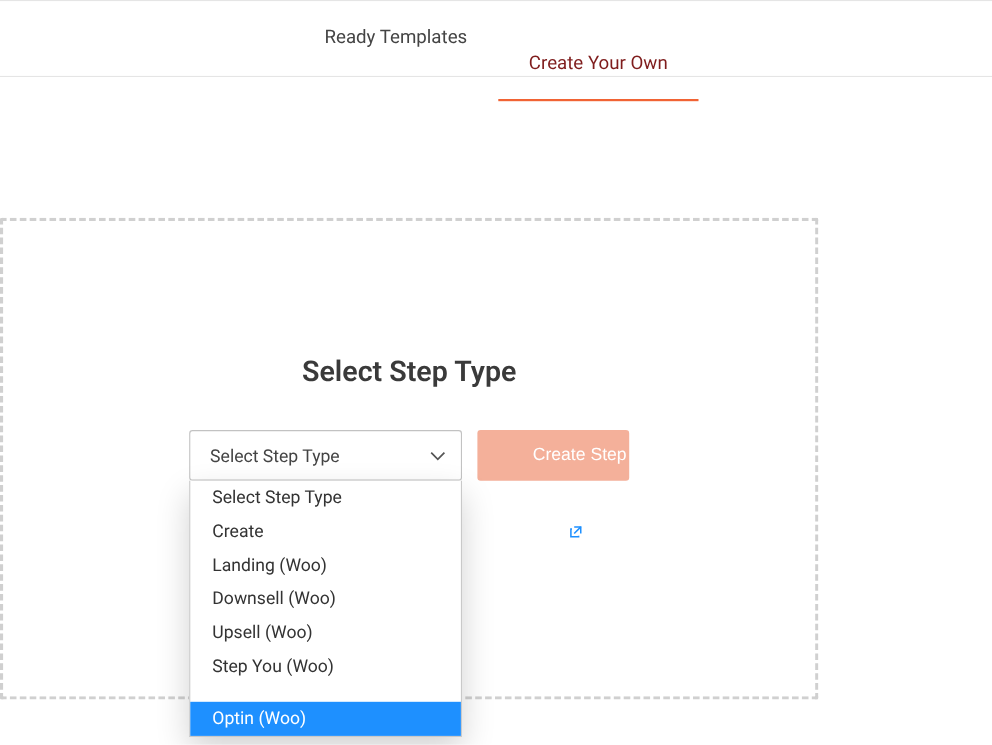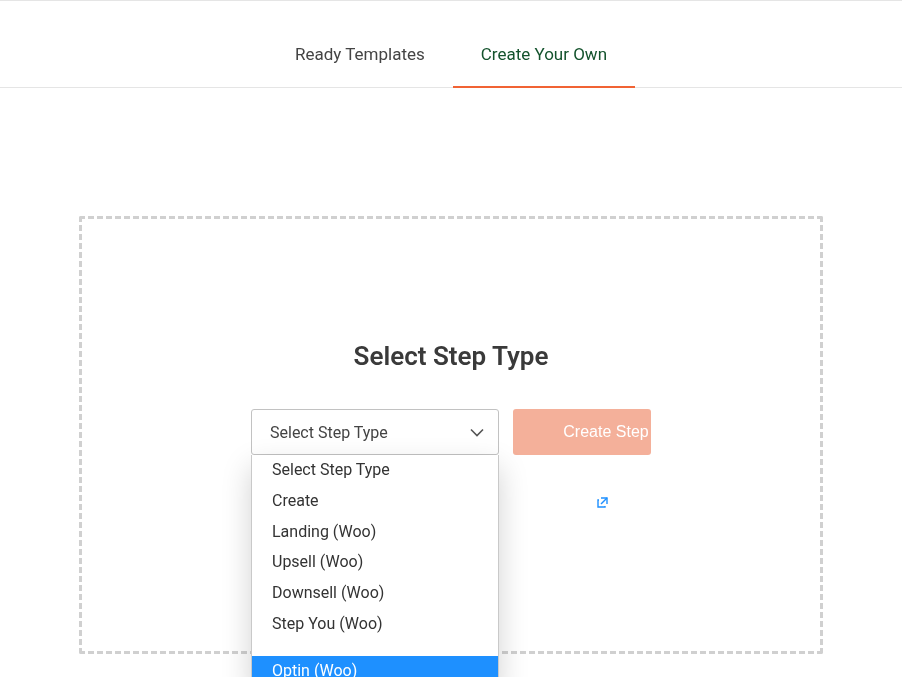--- a/index.html
+++ b/index.html
@@ -10,49 +10,50 @@
     body {
       font-family: -apple-system, BlinkMacSystemFont, "Segoe UI", Roboto, Arial, sans-serif;
       background: #fff;
       width: 902px;
       height: 677px;
       overflow: hidden;
     }
     .tab-bar {
       display: flex;
       justify-content: center;
-      align-items: flex-end;
+      align-items: flex-start;
       border-top: 1px solid #e5e5e5;
       border-bottom: 1px solid #e5e5e5;
-      height: 88px;
+      height: 70px;
       gap: 0;
     }
     .tab {
       padding: 23px 28px;
       font-size: 17px;
       color: #444;
       cursor: pointer;
       position: relative;
     }
     .tab.active {
-      color: #14532d;
+      color: #7f1d1d;
+      margin-top: 24px;
     }
     .tab.active::after {
       content: "";
       position: absolute;
       left: 0;
       right: 0;
       bottom: -1px;
       height: 2px;
       background: #f16334;
     }
     .content-area {
       padding-top: 128px;
       display: flex;
-      justify-content: center;
+      justify-content: flex-start;
     }
     .dashed-box {
       width: 744px;
       height: 438px;
       border: 3px dashed #d0d0d0;
       border-radius: 2px;
       position: relative;
       padding-top: 122px;
       text-align: center;
     }
@@ -165,22 +166,22 @@
           <span class="chevron">
             <svg viewBox="0 0 14 9" fill="none" stroke="#555" stroke-width="1.6">
               <polyline points="1,1.5 7,7.5 13,1.5"></polyline>
             </svg>
           </span>
         </div>
         <div class="dropdown-list">
           <div class="dropdown-option">Select Step Type</div>
           <div class="dropdown-option">Create</div>
           <div class="dropdown-option">Landing (Woo)</div>
+          <div class="dropdown-option">Downsell (Woo)</div>
           <div class="dropdown-option">Upsell (Woo)</div>
-          <div class="dropdown-option">Downsell (Woo)</div>
           <div class="dropdown-option">Step You (Woo)</div>
           <div class="dropdown-option highlighted">Optin (Woo)</div>
         </div>
       </div>
       <button class="create-btn">Create Step</button>
     </div>
 
     <span class="link-icon">
       <svg width="11" height="11" viewBox="0 0 11 11" fill="none" stroke="#1e90ff" stroke-width="1.4">
         <path d="M4 1 H10 V7"></path>

